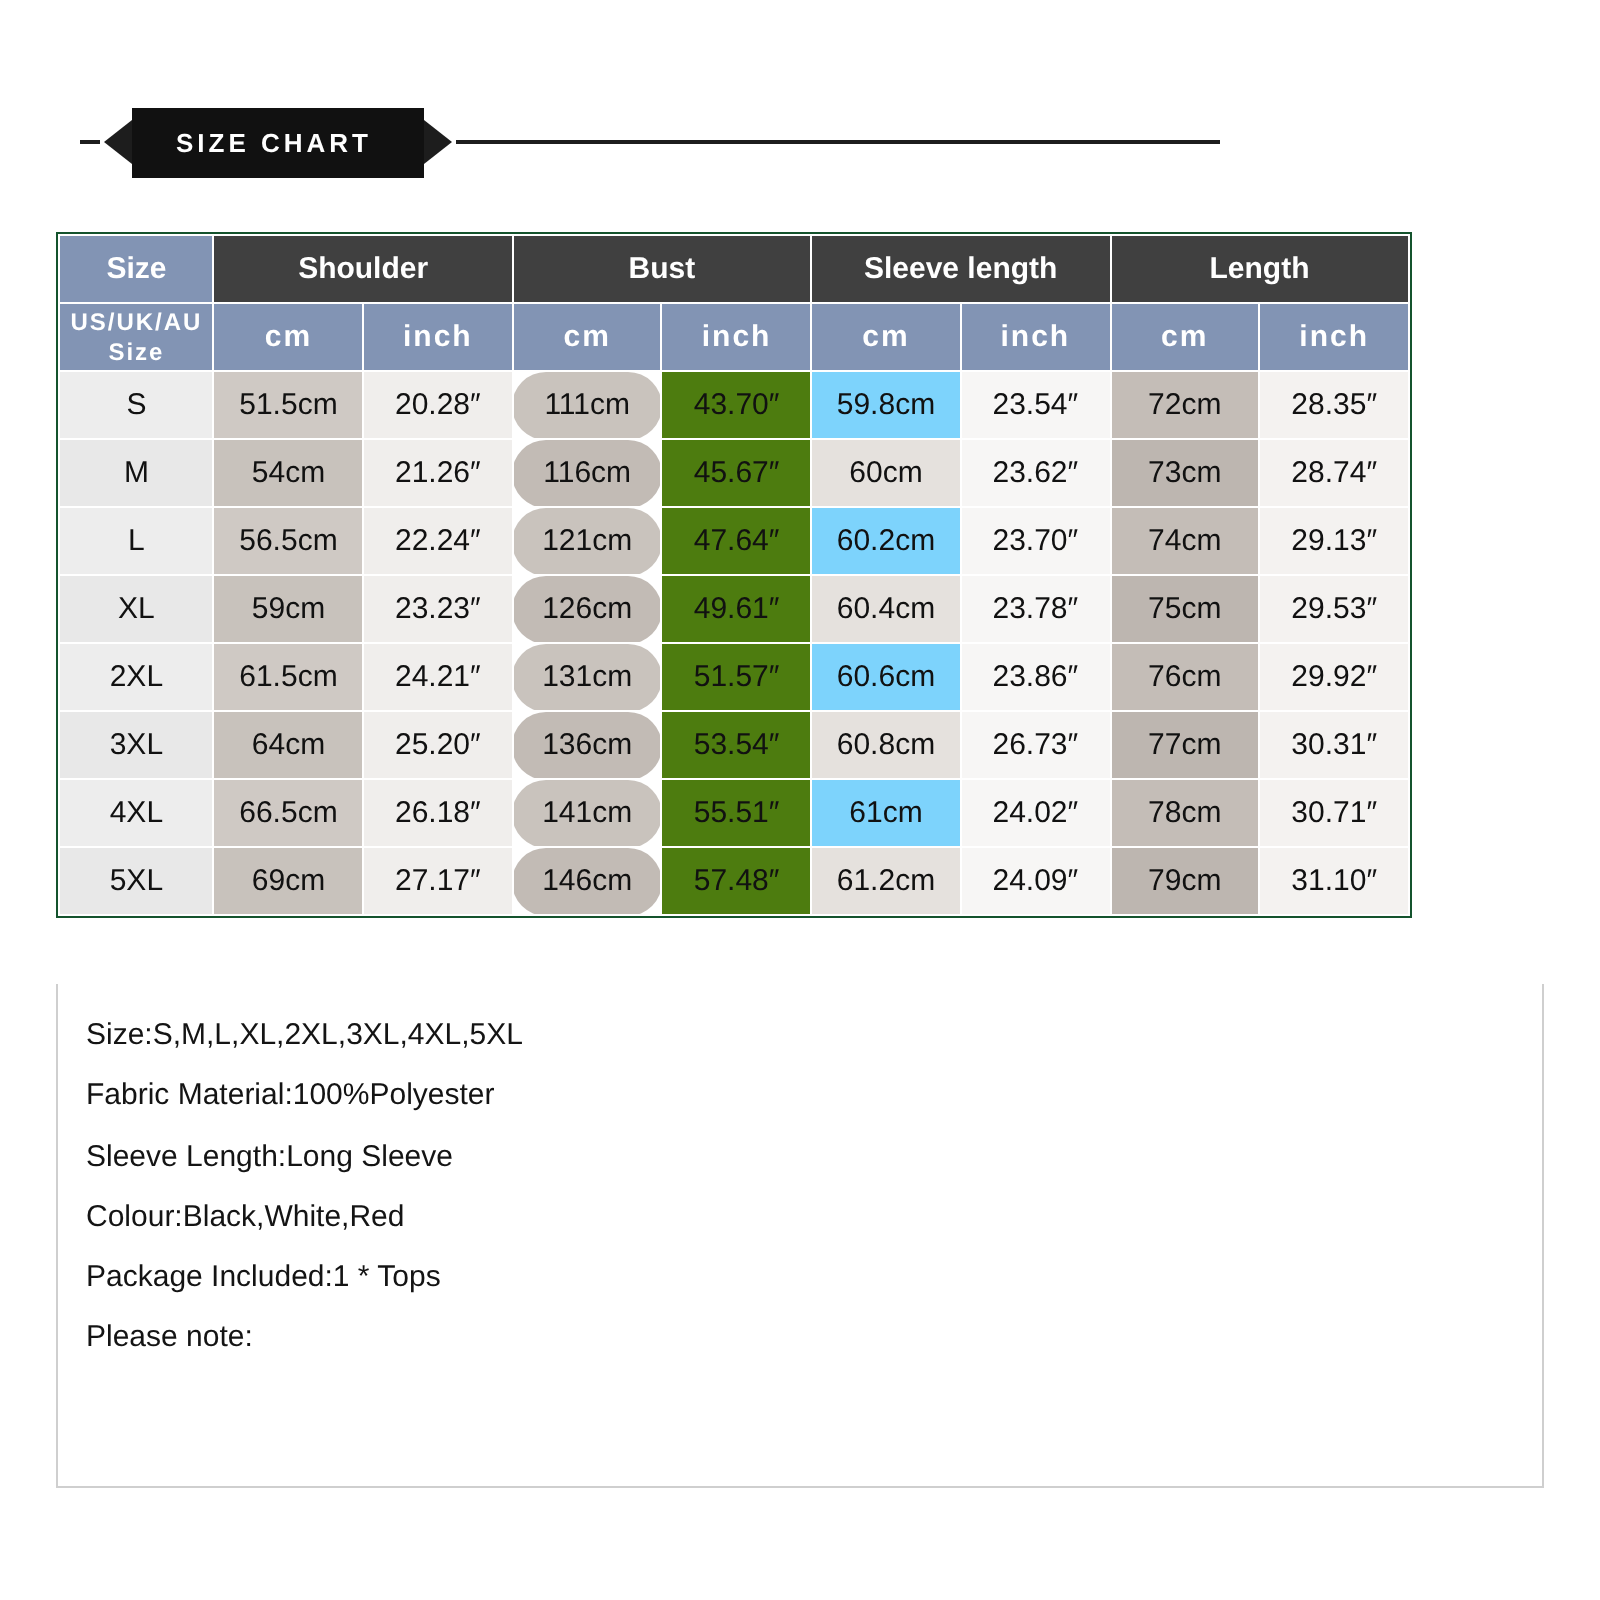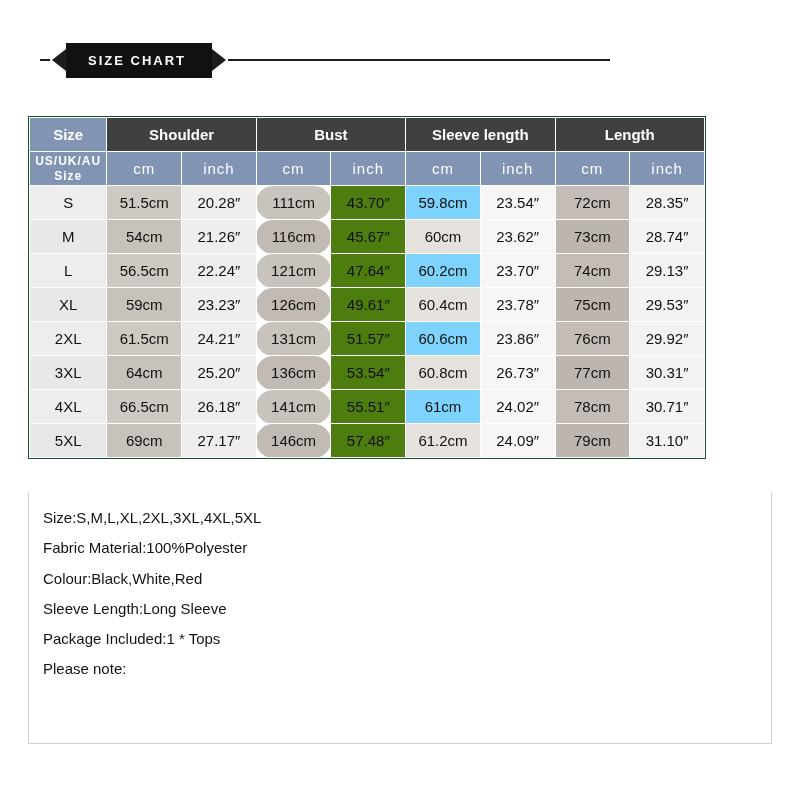--- a/index.html
+++ b/index.html
@@ -19,21 +19,21 @@
     position: relative;
     width: 800px;
     height: 800px;
     box-sizing: border-box;
   }
 
   
   .banner {
     position: absolute;
     left: 40px;
-    top: 37px;
+    top: 48px;
     width: 570px;
     height: 46px;
     display: flex;
     align-items: center;
   }
   .banner-line-left {
     flex: 0 0 10px;
     height: 2px;
     background: #1d1d1d;
     margin-right: 2px;
@@ -99,21 +99,21 @@
     font-size: 15px;
     height: 56px;
   }
   .hdr-top th.size-corner {
     background: #8294b4;
     font-size: 15px;
   }
   .hdr-sub th {
     background: #8294b4;
     color: #ffffff;
-    font-weight: normal;
+    font-weight: bold;
     font-size: 14px;
     height: 58px;
     letter-spacing: 1px;
   }
   .hdr-sub th.sizecol {
     font-size: 12px;
     line-height: 1.25;
     font-weight: bold;
   }
   tbody td {
@@ -294,19 +294,19 @@
           <td class="c-g">79cm</td>
           <td class="c-h">31.10″</td>
         </tr>
       </tbody>
     </table>
   </div>
 
   <div class="notes">
     <p>Size:S,M,L,XL,2XL,3XL,4XL,5XL</p>
     <p>Fabric Material:100%Polyester</p>
+    <p>Sleeve Length:Long Sleeve</p>
     <p>Colour:Black,White,Red</p>
-    <p>Sleeve Length:Long Sleeve</p>
     <p>Package Included:1 * Tops</p>
     <p>Please note:</p>
   </div>
 
 </div>
 
 </body></html>

